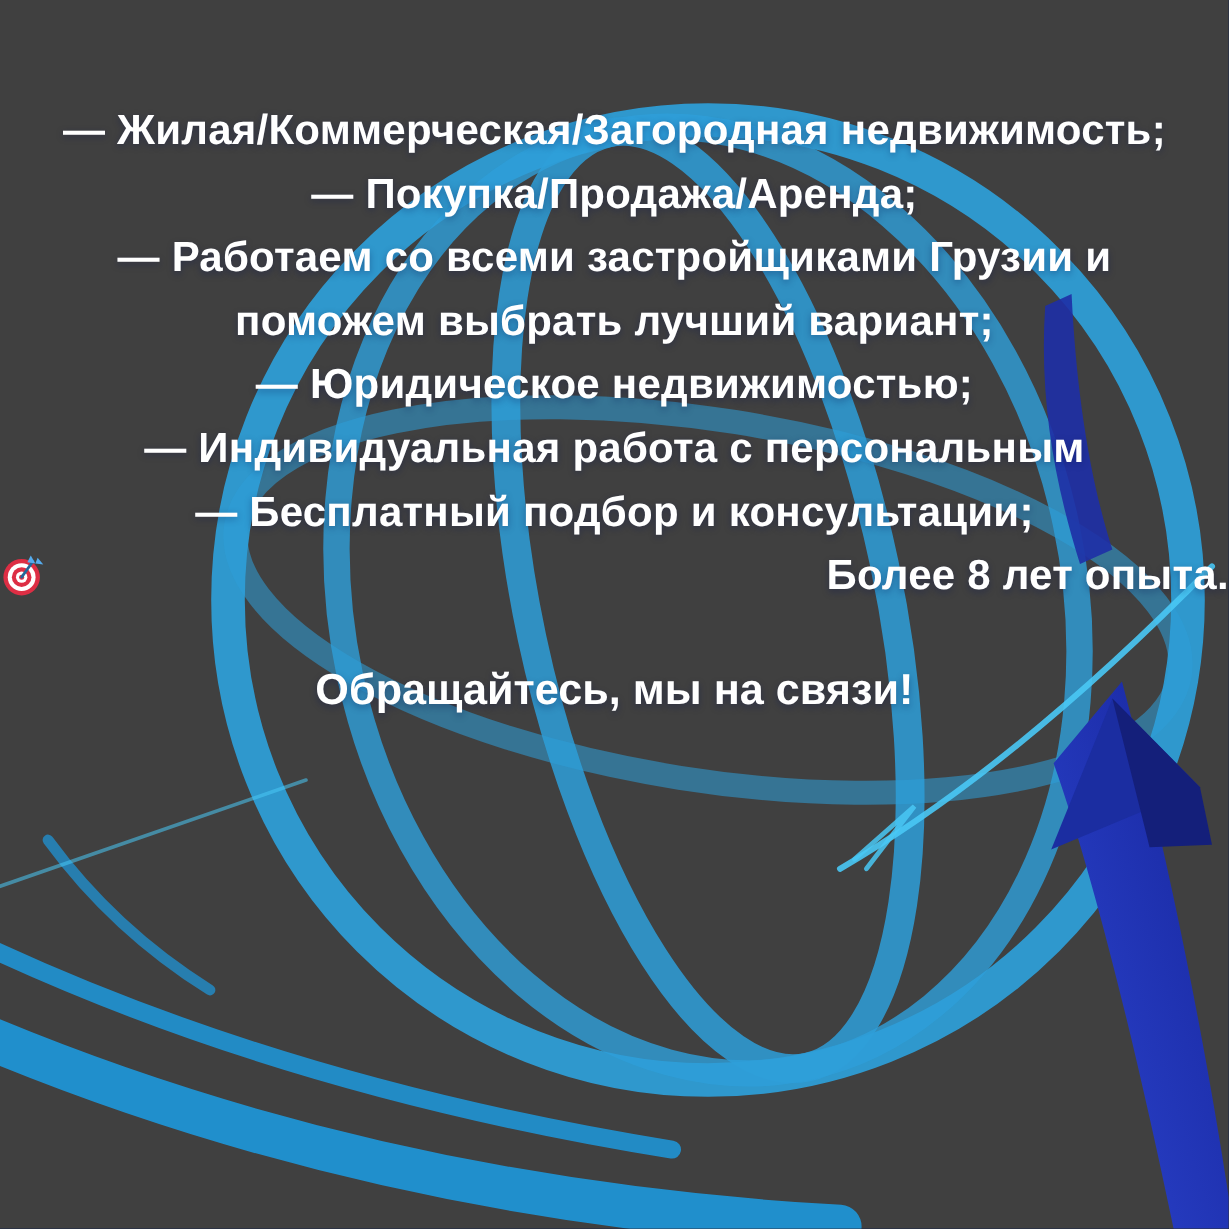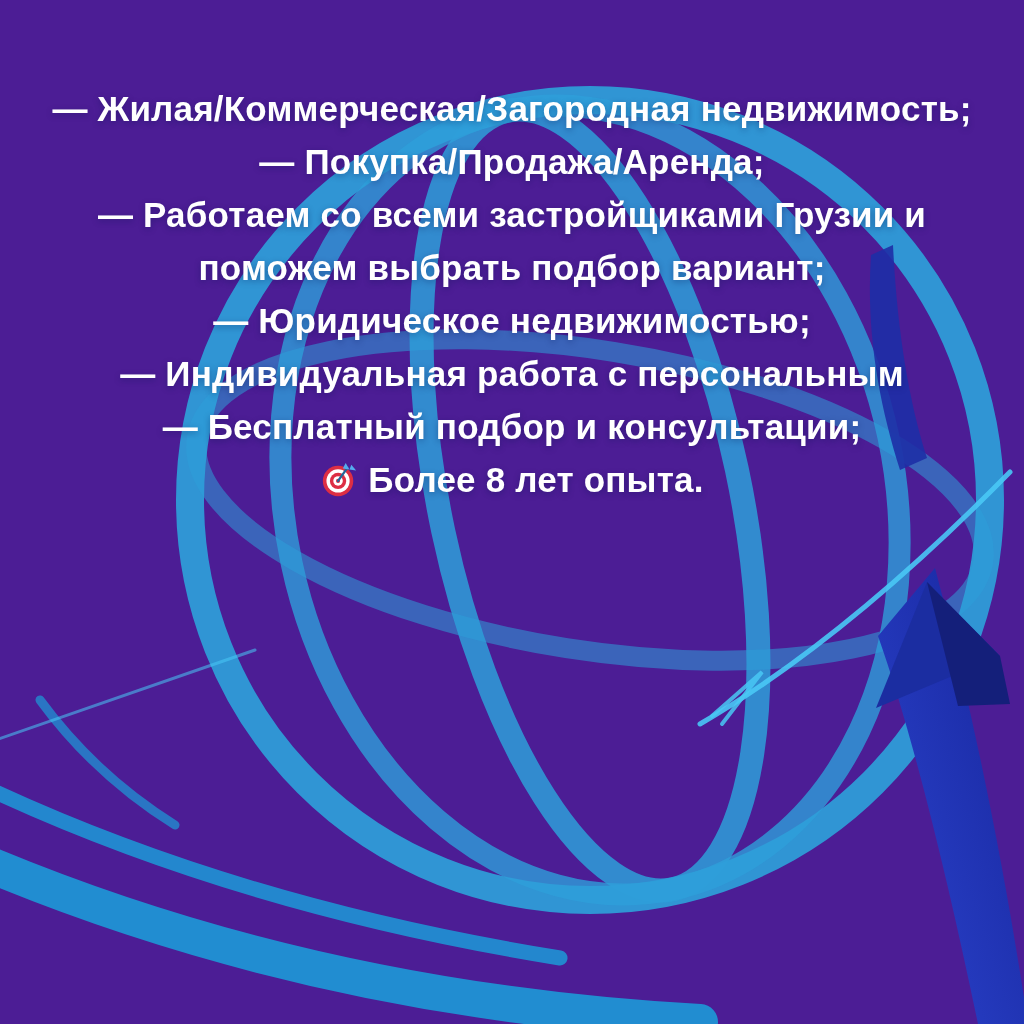--- a/index.html
+++ b/index.html
@@ -1,40 +1,40 @@
 <!DOCTYPE html>
 <html><head>
 <meta charset="utf-8">
 <style>
   html,body{margin:0;padding:0;background:#10214f;}
   .page{
     position:relative;
     width:1024px;height:1024px;
     overflow:hidden;
     font-family:"Liberation Sans", sans-serif;
-    background:#4c1d95;
+    background:#404040;
   }
   .bg{position:absolute;inset:0;z-index:0;}
   .content{
     position:absolute;
     z-index:1;
     top:82px;left:0;right:0;
     text-align:center;
   }
   .line{
     height:53px;
     line-height:53px;
     font-size:35px;
     font-weight:700;
     color:#ffffff;
     white-space:nowrap;
     text-shadow:0 2px 6px rgba(8,20,80,0.35);
     letter-spacing:0.2px;
   }
-  .line.with-icon{display:flex;align-items:center;justify-content:center;gap:10px;}
+  .line.with-icon{display:flex;align-items:center;justify-content:space-between;gap:10px;}
   .target-icon{display:inline-block;width:38px;height:38px;vertical-align:middle;}
   .footer{
     margin-top:48px;
     font-size:36px;
     font-weight:700;
     color:#ffffff;
     text-shadow:0 2px 6px rgba(8,20,80,0.35);
   }
 </style>
 </head>
@@ -74,34 +74,35 @@
       <path d="M 700 724 Q 845 640 1010 472" stroke-width="5" opacity="0.9"></path>
       <path d="M 712 716 L 762 672 L 722 724" stroke-width="4" opacity="0.85"></path>
       <path d="M -10 742 L 255 650" stroke-width="3" opacity="0.55"></path>
     </g>
   </svg>
 
   <div class="content">
     <div class="line">— Жилая/Коммерческая/Загородная недвижимость;</div>
     <div class="line">— Покупка/Продажа/Аренда;</div>
     <div class="line">— Работаем со всеми застройщиками Грузии и</div>
-    <div class="line">поможем выбрать подбор вариант;</div>
+    <div class="line">поможем выбрать лучший вариант;</div>
     <div class="line">— Юридическое недвижимостью;</div>
     <div class="line">— Индивидуальная работа с персональным</div>
     <div class="line">— Бесплатный подбор и консультации;</div>
 
     <div class="line with-icon">
       <svg class="target-icon" viewBox="0 0 40 40" aria-hidden="true">
         <circle cx="19" cy="21" r="16" fill="#dd2e44"></circle>
         <circle cx="19" cy="21" r="12.2" fill="#ffffff"></circle>
         <circle cx="19" cy="21" r="8.6" fill="#dd2e44"></circle>
         <circle cx="19" cy="21" r="5" fill="#ffffff"></circle>
         <circle cx="19" cy="21" r="2.2" fill="#dd2e44"></circle>
         <path d="M 19 21 L 29 7" stroke="#226699" stroke-width="2.4" stroke-linecap="round"></path>
         <path d="M 27 2 L 31 9 L 24 8 Z" fill="#55acee"></path>
         <path d="M 31 9 L 38 10 L 33 4 Z" fill="#55acee"></path>
       </svg>
       <span>Более 8 лет опыта.</span>
     </div>
 
+    <div class="footer">Обращайтесь, мы на связи!</div>
   </div>
 
 </div>
 
 </body></html>

